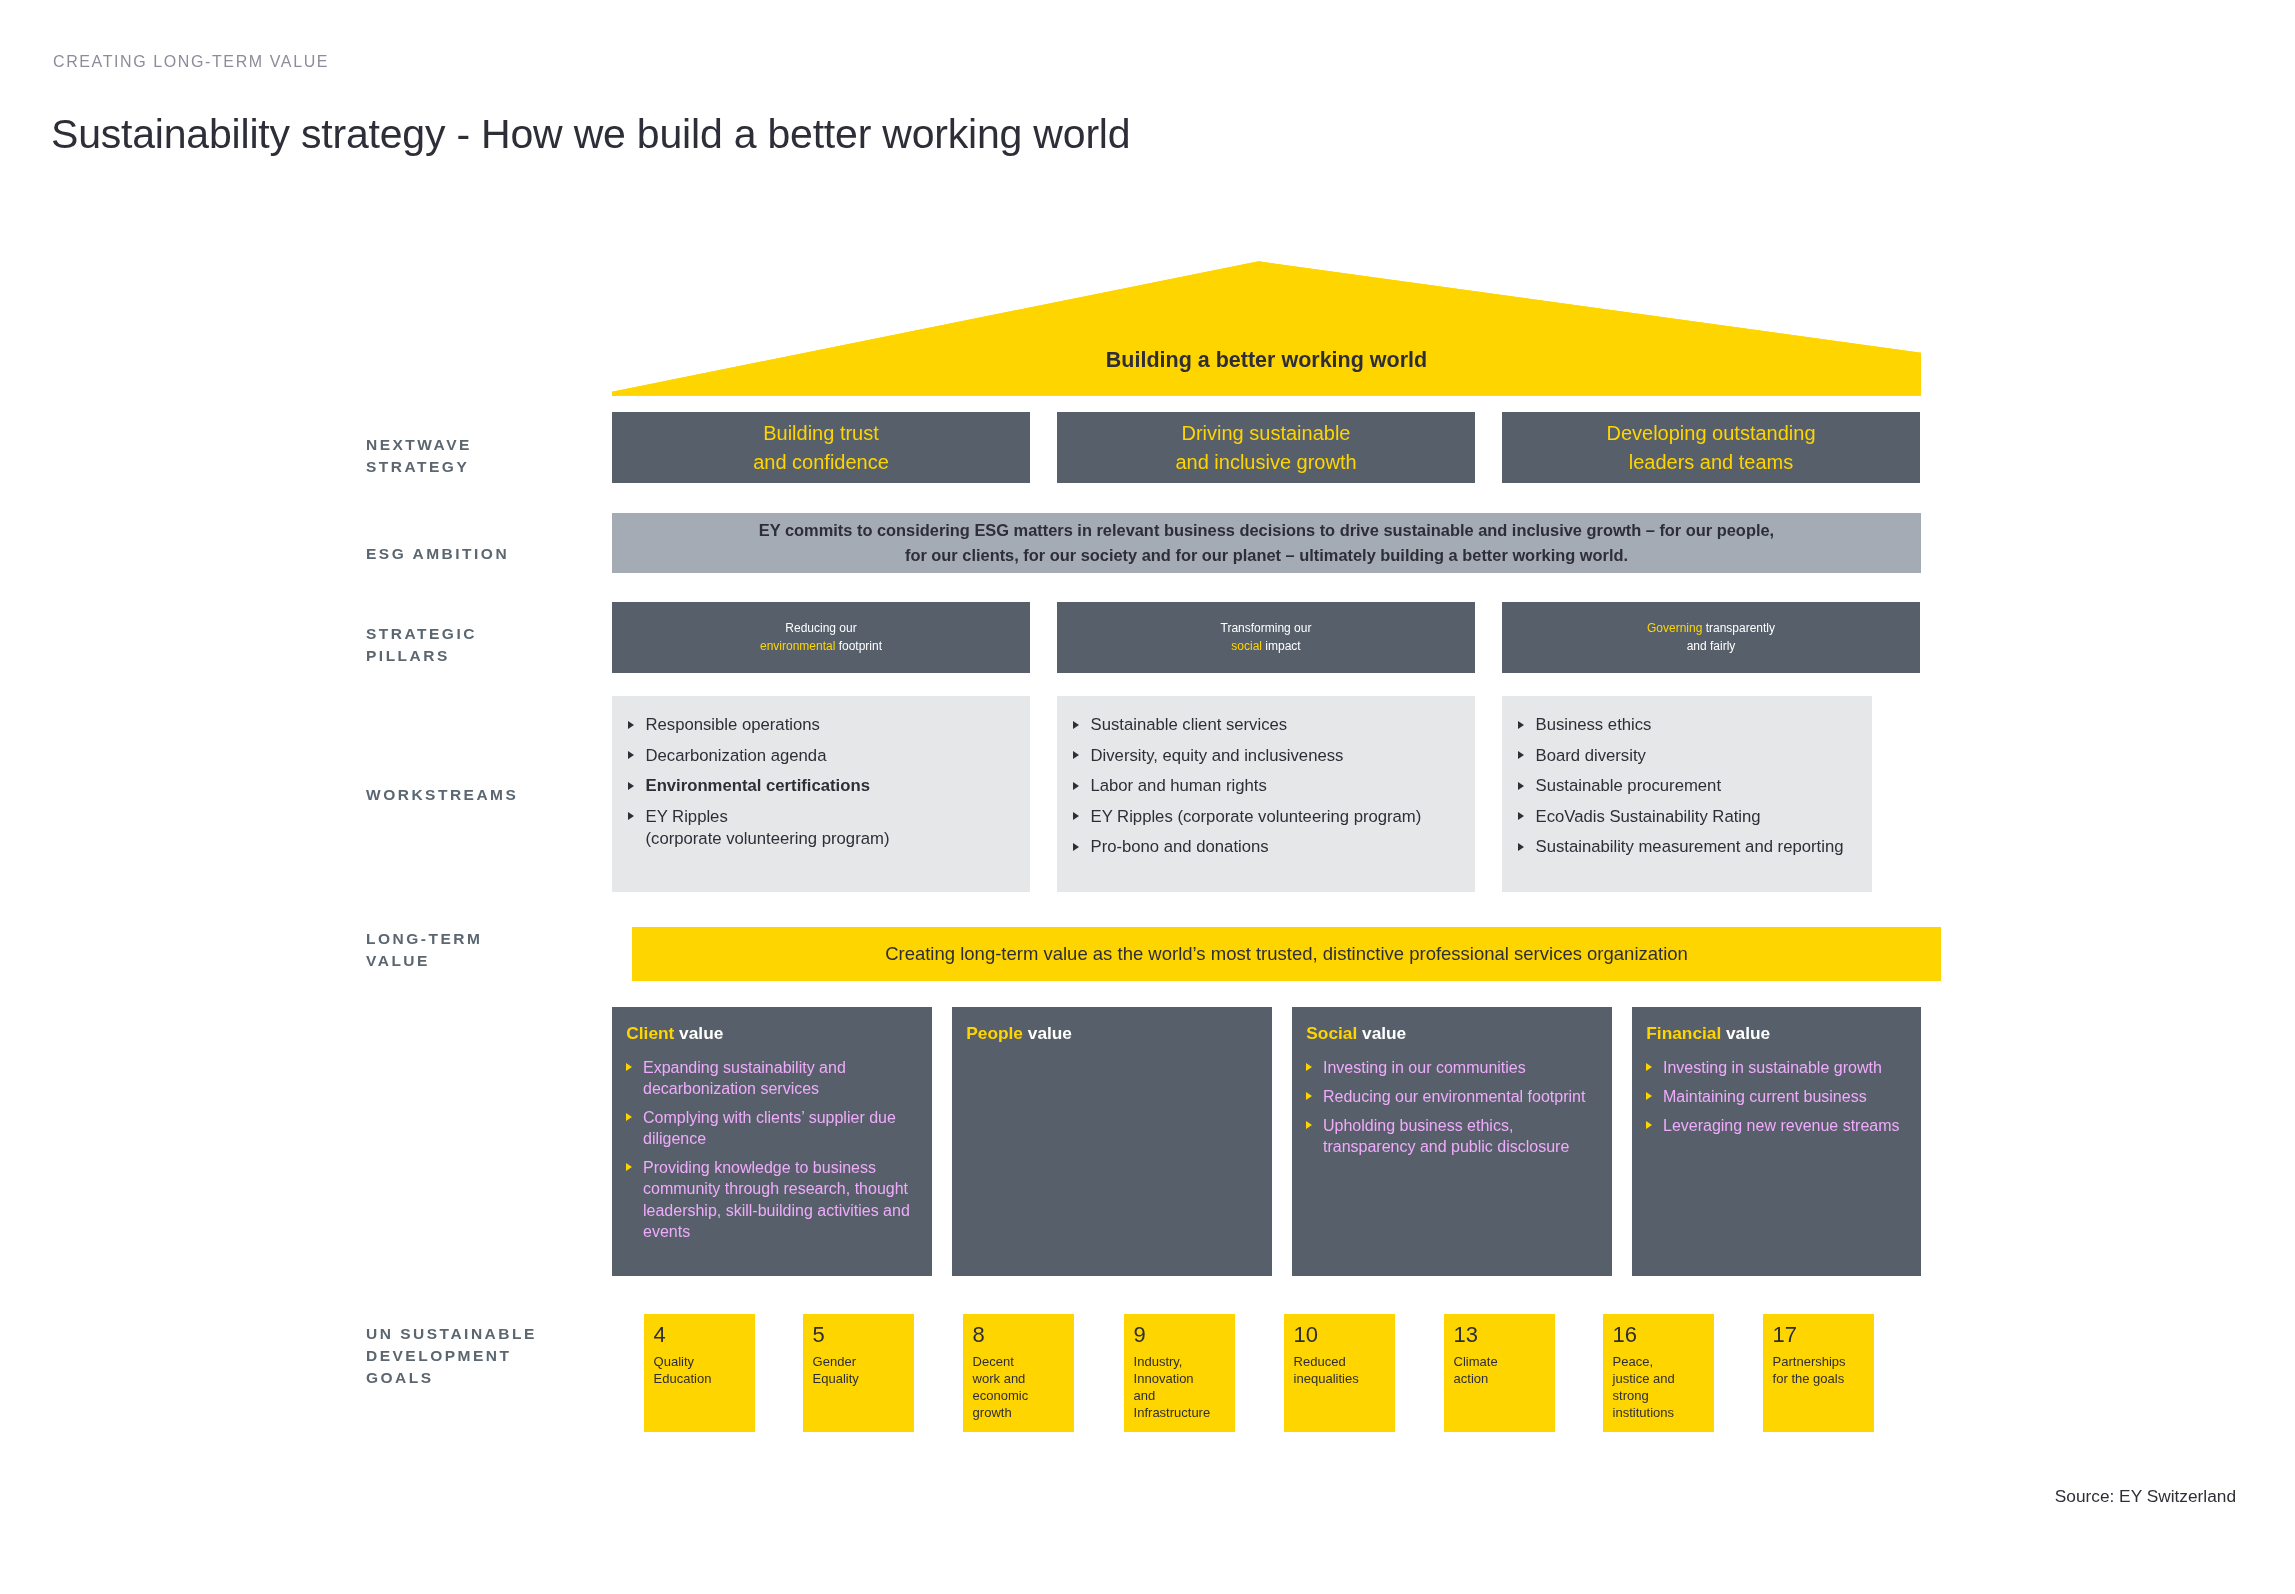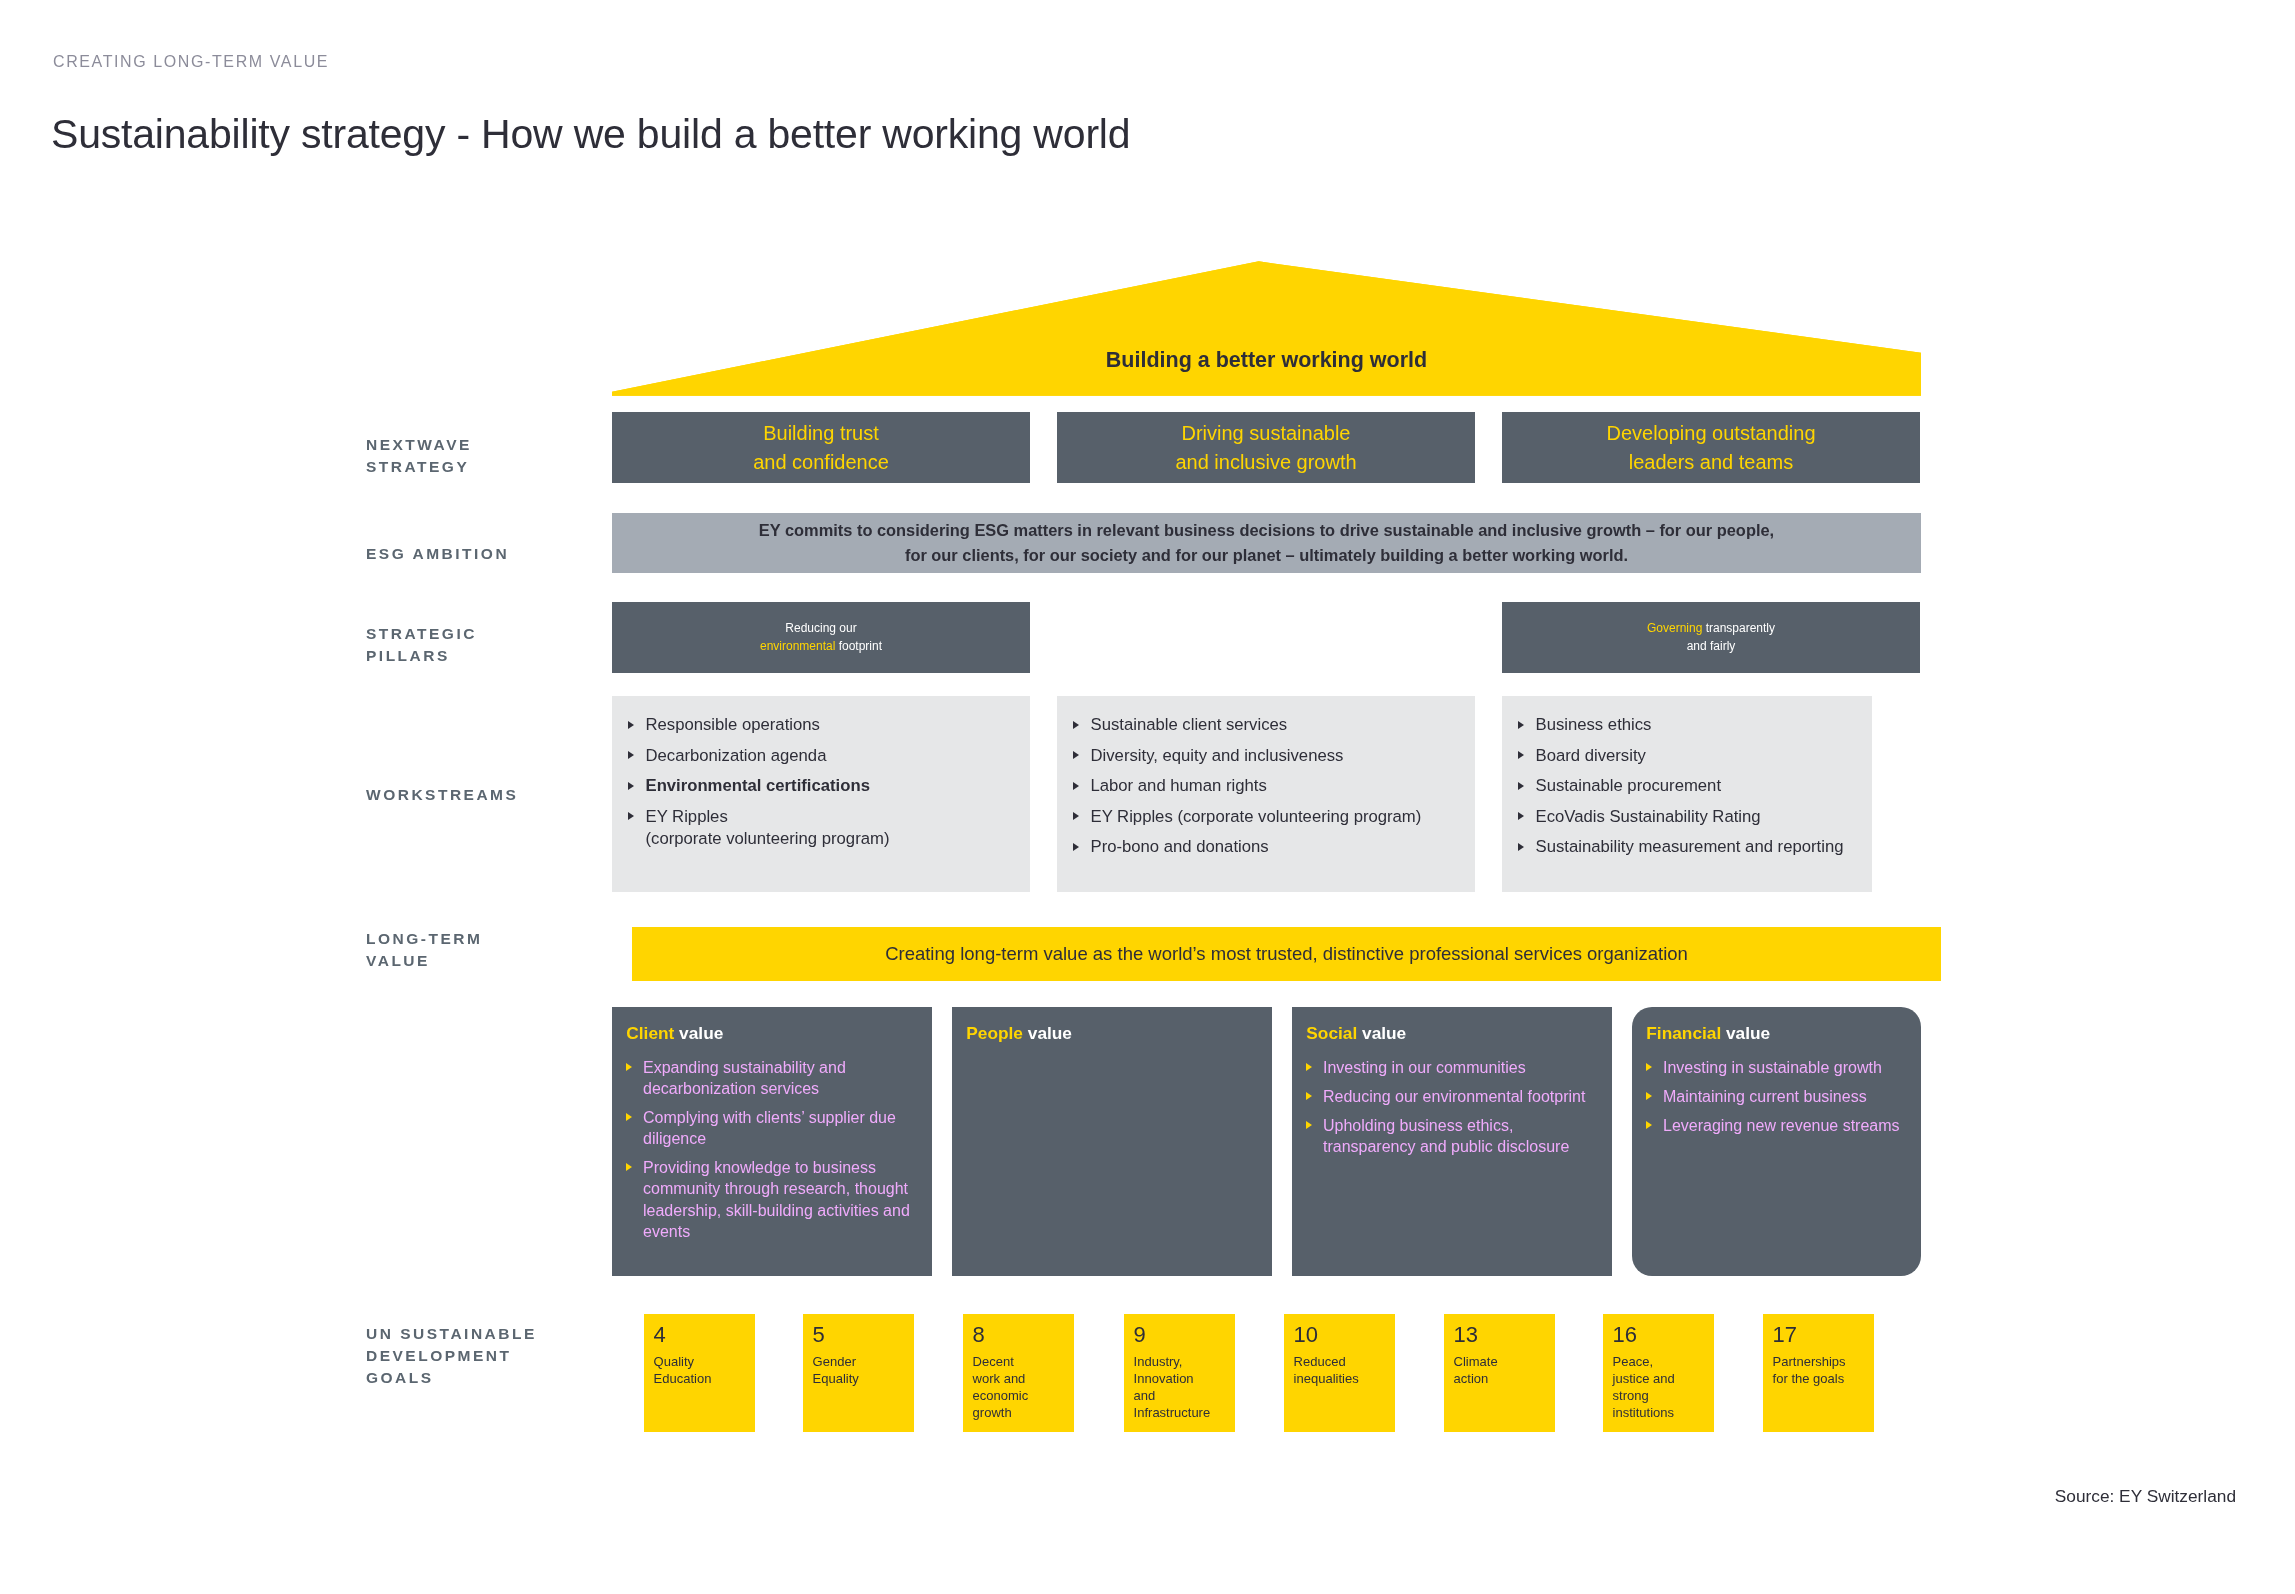--- a/index.html
+++ b/index.html
@@ -312,20 +312,28 @@
   </div>
 
   <div class="box dark sp-box" style="left:612px; width:418px;">
     <div class="center-text">
         <span>
       <span>Reducing our</span><br>
       <span class="hl">environmental</span><span> footprint</span>
     </span>
       </div>
   </div>
+  <div class="box dark sp-box" style="left:1057px; width:418px;">
+    <div class="center-text">
+        <span>
+      <span>Transforming our</span><br>
+      <span class="hl">social</span><span> impact</span>
+    </span>
+      </div>
+  </div>
   <div class="box lightgray ws-box" style="left:612px; width:418px;">
     <ul class="ws-list">
       <li><span class="tri"></span><span>Responsible operations</span></li>
       <li><span class="tri"></span><span>Decarbonization agenda</span></li>
       <li class="bold"><span class="tri"></span><span>Environmental certifications</span></li>
       <li><span class="tri"></span><span style="white-space:pre-line">EY Ripples
 (corporate volunteering program)</span></li>
     </ul>
   </div>
 
@@ -383,21 +391,21 @@
     <div class="vc-title">
       <span class="key">Social</span><span> value</span>
     </div>
     <ul class="vc-list">
       <li><span class="tri"></span><span>Investing in our communities</span></li>
       <li><span class="tri"></span><span>Reducing our environmental footprint</span></li>
       <li><span class="tri"></span><span>Upholding business ethics, transparency and public disclosure</span></li>
     </ul>
   </div>
 
-  <div class="box dark vc" style="left:1632px; width:289px;border-radius:20px;">
+  <div class="box dark vc" style="left:1632px; width:289px;">
     <div class="vc-title">
       <span class="key">Financial</span><span> value</span>
     </div>
     <ul class="vc-list">
       <li><span class="tri"></span><span>Investing in sustainable growth</span></li>
       <li><span class="tri"></span><span>Maintaining current business</span></li>
       <li><span class="tri"></span><span>Leveraging new revenue streams</span></li>
     </ul>
   </div>
 

